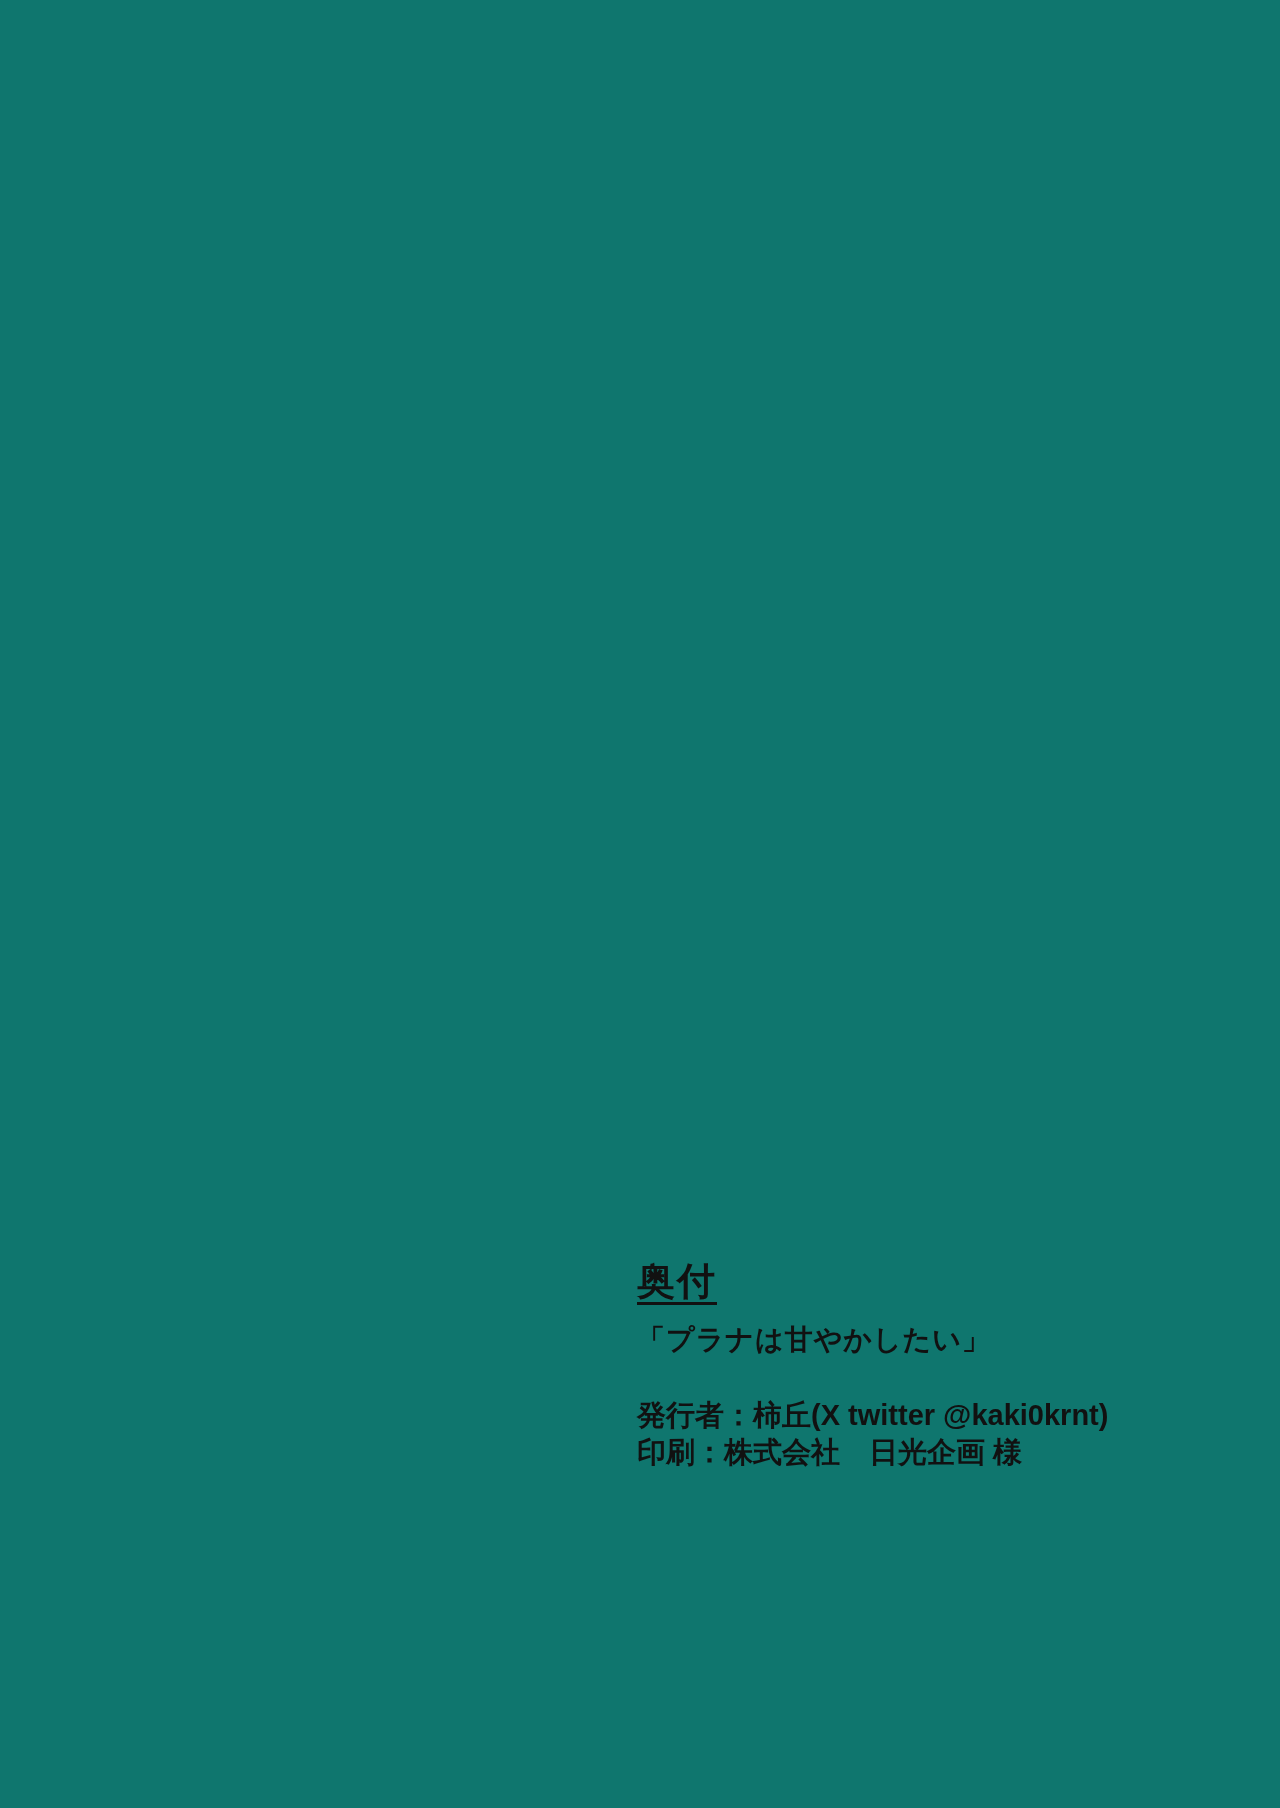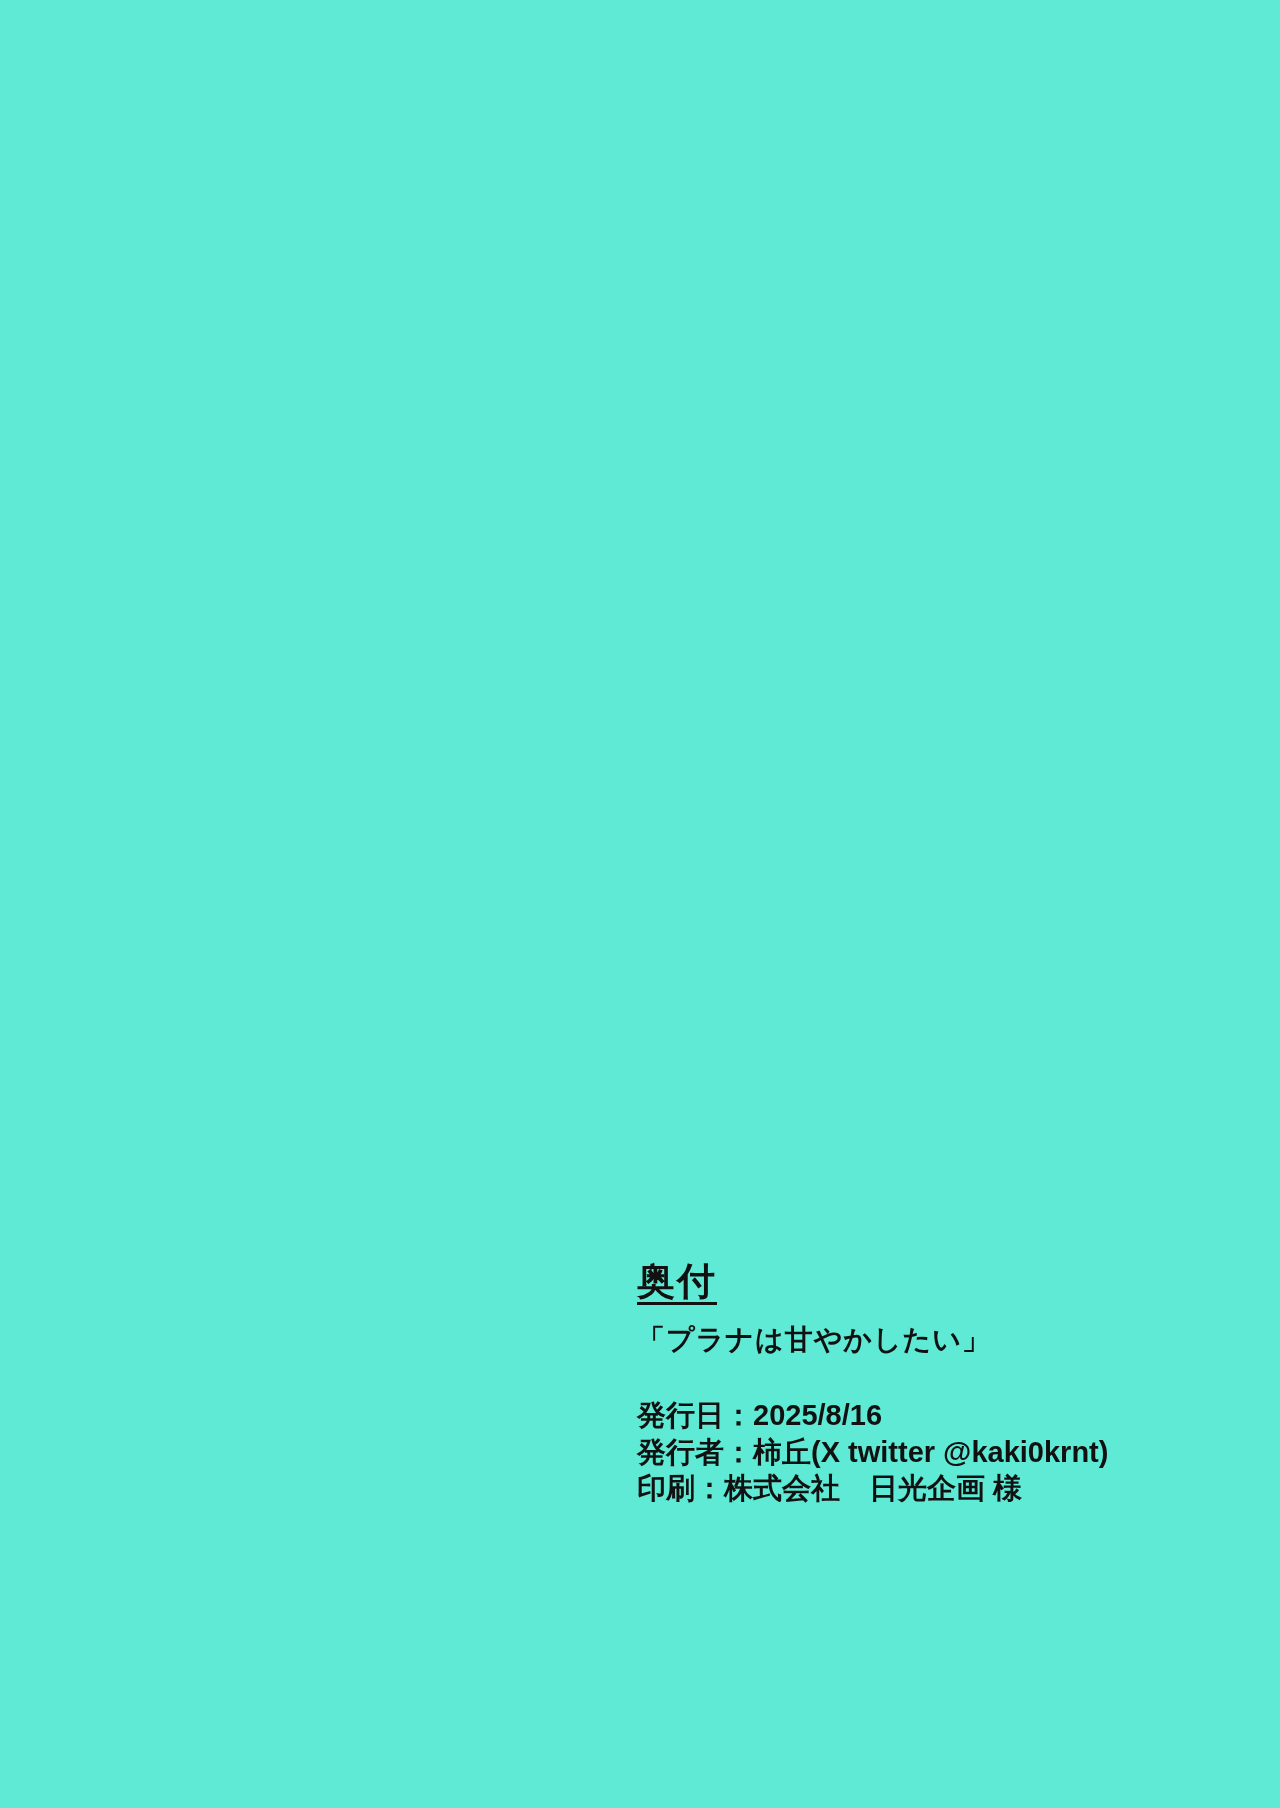--- a/index.html
+++ b/index.html
@@ -10,21 +10,21 @@
     width: 1280px;
     height: 1808px;
     background: #ffffff;
     position: relative;
     overflow: hidden;
     font-family: "Liberation Sans", sans-serif;
   }
   .page {
     position: absolute;
     inset: 0;
-    background: #5eead4;
+    background: #0f766e;
   }
   .colophon {
     position: absolute;
     left: 637px;
     top: 1262px;
     width: 560px;
     color: #111111;
   }
   .colophon-heading {
     font-size: 38px;
@@ -61,18 +61,17 @@
   }
 </style>
 </head>
 <body>
 
 <div class="page">
   <div class="colophon">
     <div class="colophon-heading">奥付</div>
     <div class="book-title">「プラナは甘やかしたい」</div>
     <div class="detail-lines">
-      <div class="detail-line">発行日：2025/8/16</div>
       <div class="detail-line">発行者：柿丘(X twitter @kaki0krnt)</div>
       <div class="detail-line">印刷：株式会社　日光企画 様</div>
     </div>
   </div>
 </div>
 
 </body></html>

